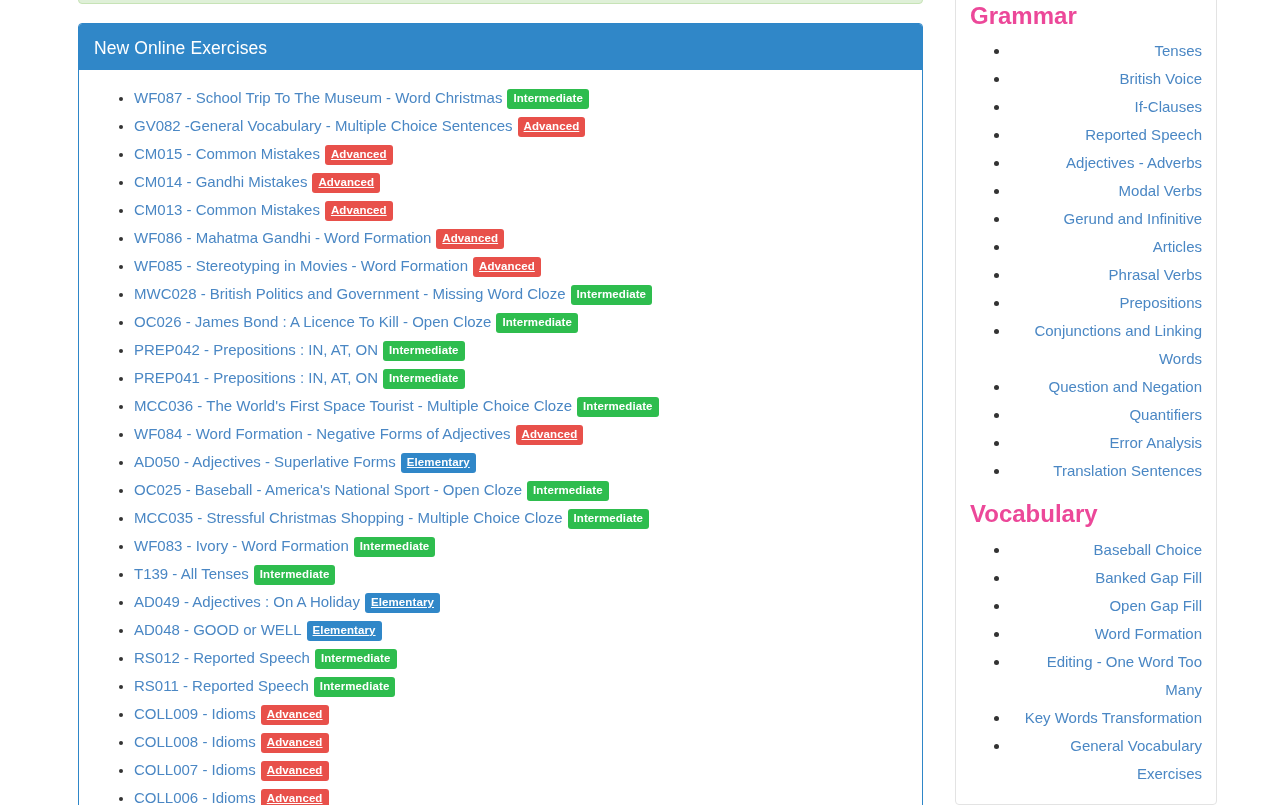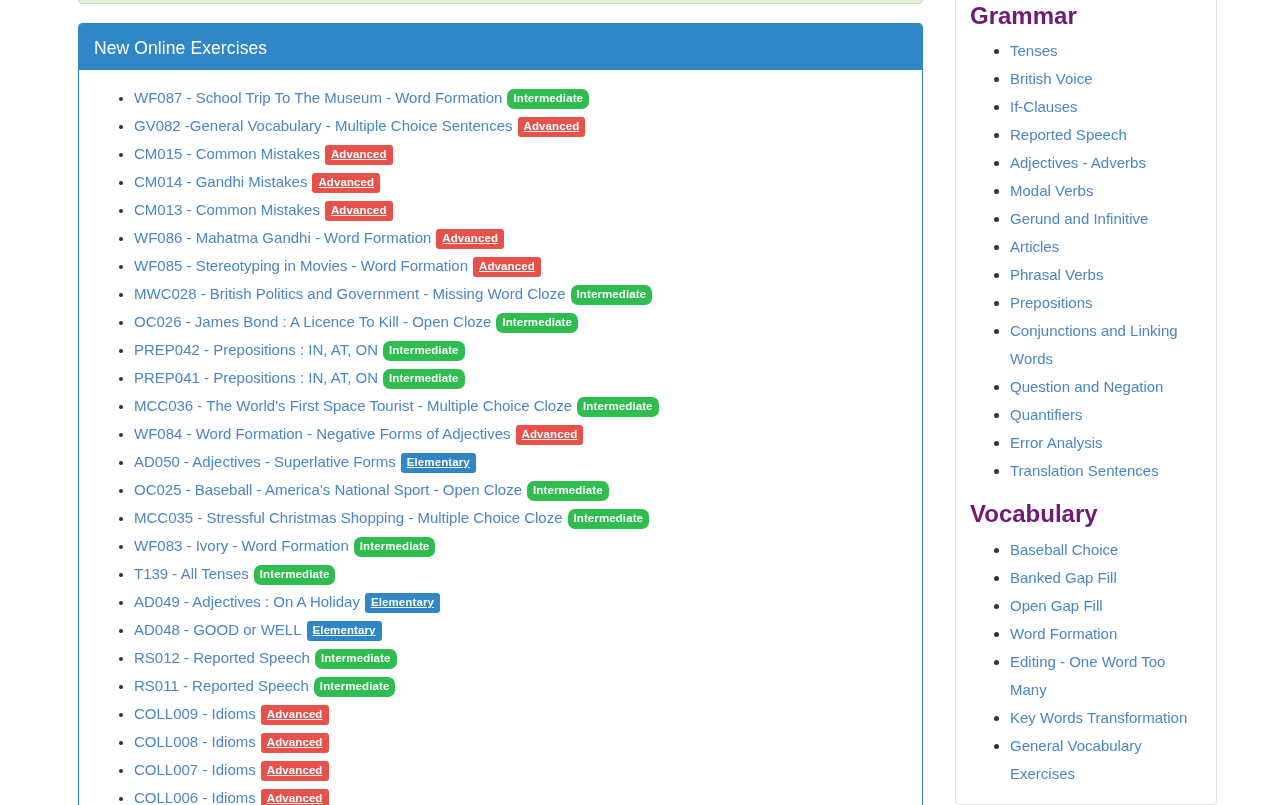--- a/index.html
+++ b/index.html
@@ -95,21 +95,21 @@
     font-weight: bold;
     line-height: 1;
     color: #ffffff;
     padding: 4px 6px 4px 6px;
     border-radius: 3px;
     vertical-align: 1px;
     margin-left: 5px;
     white-space: nowrap;
     letter-spacing: .1px;
   }
-  .badge.intermediate { background: #2ebd4e; border-radius: 7px; }
+  .badge.intermediate { background: #2ebd4e; }
   .badge.advanced     { background: #e8504a; text-decoration: underline; }
   .badge.elementary   { background: #3087c8; text-decoration: underline; }
 
   
   .sidebar {
     position: absolute;
     left: 955px;
     top: -12px;
     width: 262px;
   }
@@ -124,29 +124,30 @@
 
   .side-card-body {
     padding: 14px 14px 16px 14px;
   }
 
   h3.side-title {
     margin: 0 0 8px 0;
     padding: 0;
     font-size: 24px;
     font-weight: bold;
-    color: #701a75;
+    color: #ec4899;
     line-height: 1.1;
   }
   h3.side-title.second { margin-top: 16px; }
 
   ul.side-list {
     margin: 0;
     padding: 0 0 0 40px;
     list-style: disc;
+    text-align: right;
   }
   ul.side-list > li {
     margin: 0;
     padding: 0;
     line-height: 28px;
     color: #333333;
   }
   ul.side-list > li::marker { color: #333333; }
 
   a.side-link {
@@ -160,21 +161,21 @@
 
 <div id="page">
 
   <div class="green-alert-remnant"></div>
 
   <div class="main-col">
     <div class="panel">
       <div class="panel-heading">New Online Exercises</div>
       <div class="panel-body">
         <ul class="exercise-list" id="exercise-list">
-            <li><a class="ex-link" href="#">WF087 - School Trip To The Museum - Word Formation</a><span class="badge intermediate">Intermediate</span></li>
+            <li><a class="ex-link" href="#">WF087 - School Trip To The Museum - Word Christmas</a><span class="badge intermediate">Intermediate</span></li>
             <li><a class="ex-link" href="#">GV082 -General Vocabulary - Multiple Choice Sentences</a><span class="badge advanced">Advanced</span></li>
             <li><a class="ex-link" href="#">CM015 - Common Mistakes</a><span class="badge advanced">Advanced</span></li>
             <li><a class="ex-link" href="#">CM014 - Gandhi Mistakes</a><span class="badge advanced">Advanced</span></li>
             <li><a class="ex-link" href="#">CM013 - Common Mistakes</a><span class="badge advanced">Advanced</span></li>
             <li><a class="ex-link" href="#">WF086 - Mahatma Gandhi - Word Formation</a><span class="badge advanced">Advanced</span></li>
             <li><a class="ex-link" href="#">WF085 - Stereotyping in Movies - Word Formation</a><span class="badge advanced">Advanced</span></li>
             <li><a class="ex-link" href="#">MWC028 - British Politics and Government - Missing Word Cloze</a><span class="badge intermediate">Intermediate</span></li>
             <li><a class="ex-link" href="#">OC026 - James Bond : A Licence To Kill - Open Cloze</a><span class="badge intermediate">Intermediate</span></li>
             <li><a class="ex-link" href="#">PREP042 - Prepositions : IN, AT, ON</a><span class="badge intermediate">Intermediate</span></li>
             <li><a class="ex-link" href="#">PREP041 - Prepositions : IN, AT, ON</a><span class="badge intermediate">Intermediate</span></li>

